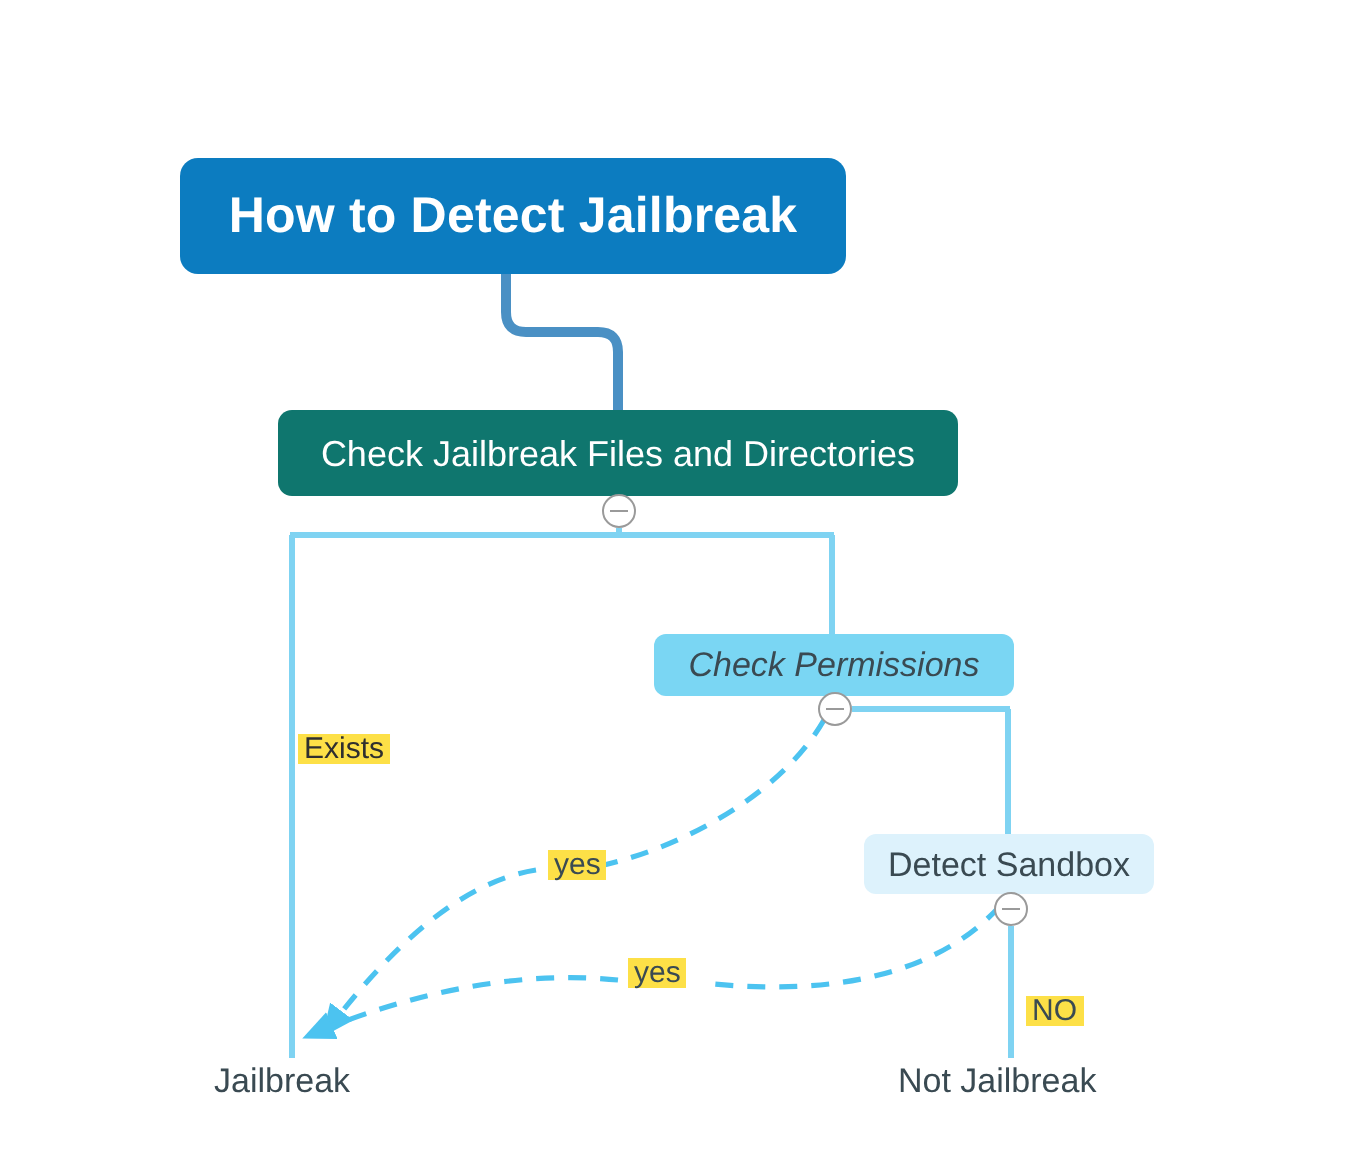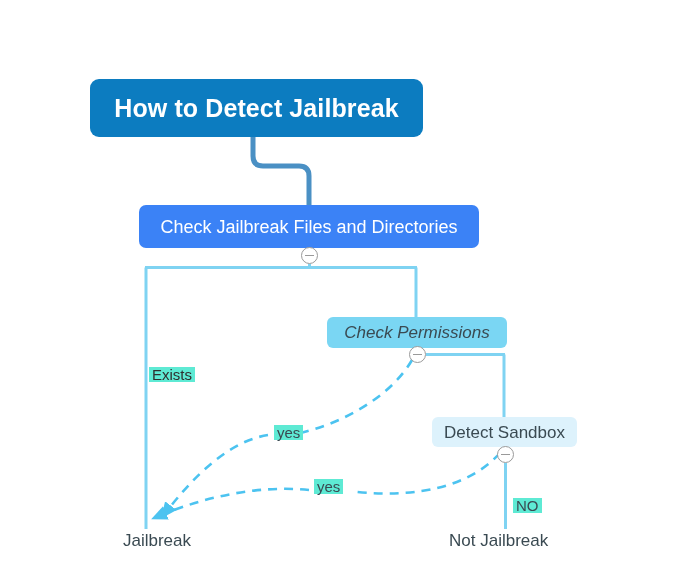--- a/index.html
+++ b/index.html
@@ -49,21 +49,21 @@
     color: #ffffff;
     font-size: 25px;
     font-weight: bold;
     letter-spacing: 0.1px;
   }
   .node-l1 {
     left: 139px;
     top: 181px;
     width: 340px;
     height: 43px;
-    background: #3b82f6;
+    background: #0f766e;
     border-radius: 7px;
     color: #ffffff;
     font-size: 18px;
   }
   .node-l2 {
     left: 327px;
     top: 293px;
     width: 180px;
     height: 31px;
     background: #7ad6f3;
@@ -83,30 +83,30 @@
     font-size: 17px;
   }
   
   .leaf {
     position: absolute;
     color: #3a4a52;
     font-size: 17px;
     white-space: nowrap;
     line-height: 1;
   }
-  .leaf-jailbreak { left: 123px; top: 508px; }
+  .leaf-jailbreak { left: 107px; top: 508px; }
   .leaf-not-jailbreak { left: 449px; top: 508px; }
   
   .edge-label {
     position: absolute;
     color: #2f2f2f;
     font-size: 15px;
     white-space: nowrap;
     line-height: 1;
-    background: #5eead4;
+    background: #fde047;
     padding: 0 3px;
     text-align: right;
   }
   .lbl-exists { left: 149px; top: 343px; font-size: 15px; }
   .lbl-yes-1  { left: 274px; top: 401px; color: #3a4a52; }
   .lbl-yes-2  { left: 314px; top: 455px; color: #3a4a52; }
   .lbl-no     { left: 513px; top: 474px; color: #3a4a52; font-size: 15px; }
   
   .toggle {
     position: absolute;

